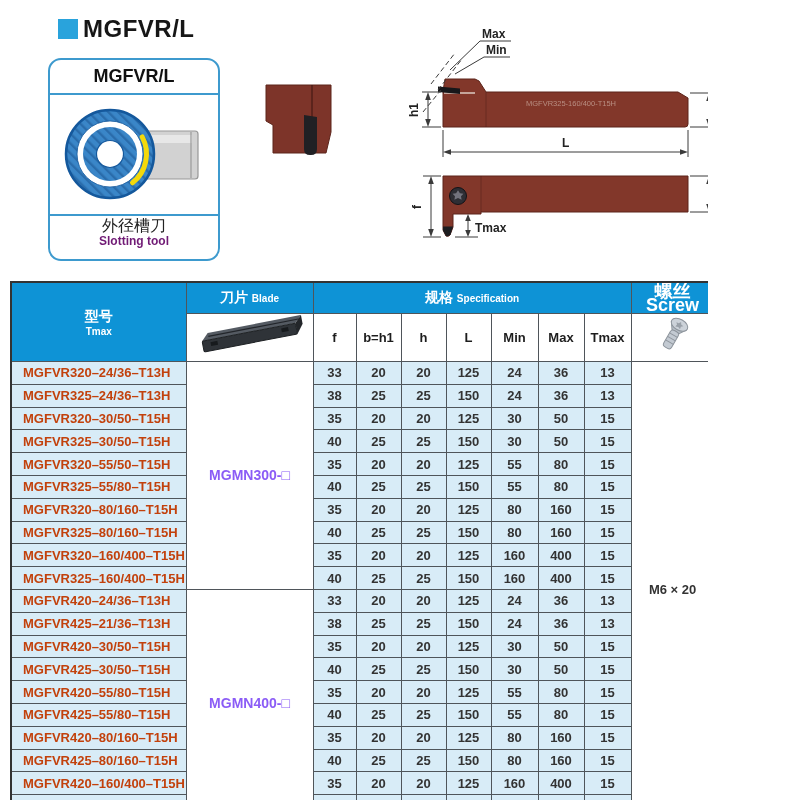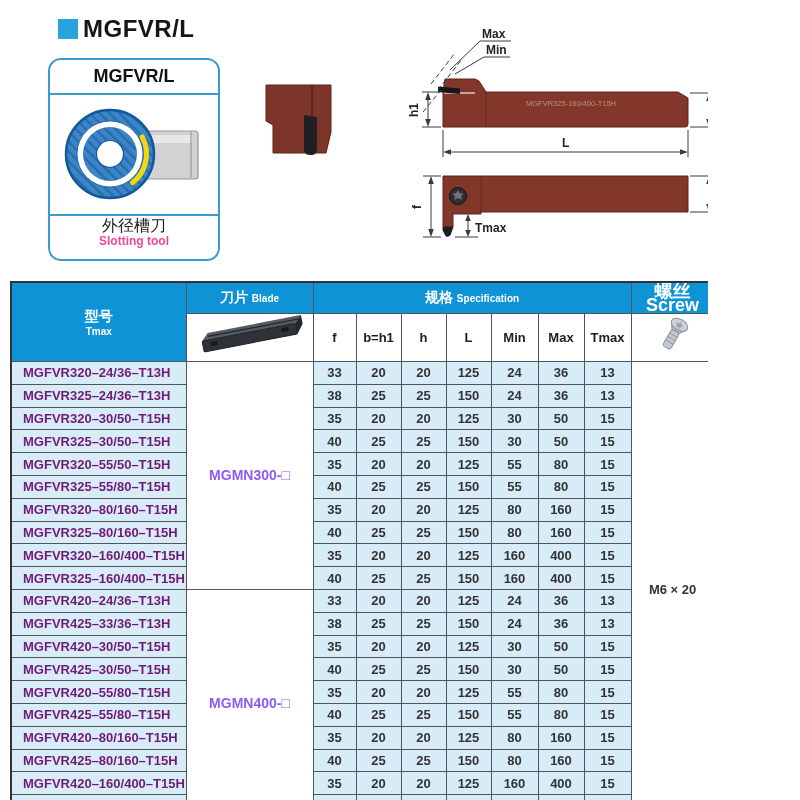--- a/index.html
+++ b/index.html
@@ -16,37 +16,37 @@
   .card {
     position:absolute; left:48px; top:58px; width:172px; height:203px;
     border:2px solid #3d9ace; border-radius:13px; background:#fff;
     box-sizing:border-box; overflow:hidden;
   }
   .card-header { height:33px; line-height:33px; text-align:center; font-weight:bold;
     font-size:18px; color:#111; border-bottom:2px solid #3d9ace; }
   .card-body { height:119px; display:flex; align-items:center; justify-content:center; }
   .card-footer { border-top:2px solid #3d9ace; text-align:center; padding-top:1px; }
   .card-footer .zh { font-size:16px; font-weight:normal; color:#222; line-height:18px; }
-  .card-footer .en { font-size:12px; font-weight:bold; color:#ec4899; line-height:13px; }
+  .card-footer .en { font-size:12px; font-weight:bold; color:#701a75; line-height:13px; }
 
   .svg-front { position:absolute; left:254px; top:70px; }
   .svg-views { position:absolute; left:398px; top:24px; }
 
   
   table.spec {
     position:absolute; left:10px; top:281px; width:780px;
     border-collapse:collapse; table-layout:fixed; border:2px solid #333;
   }
   .spec th, .spec td { border:1px solid #4f555a; text-align:center; vertical-align:middle; padding:0; overflow:hidden; }
   .spec th.blue { background:#0e93d6; color:#fff; font-size:14px; font-weight:bold; height:30px; }
   .spec th.blue .en { font-size:10px; }
   .spec th.blue .stack { line-height:14px; font-size:18px;text-align:center; }
   .spec th.sub { background:#fff; color:#1d1d1d; font-size:13px; font-weight:bold; height:46px; }
   .spec td.cell-type { background:#d8ecf7; text-align:left; padding-left:11px; font-size:13px;
-    font-weight:bold; color:#701a75; height:21.8px; white-space:nowrap; }
+    font-weight:bold; color:#c2410c; height:21.8px; white-space:nowrap; }
   .spec td.cell-num  { background:#d8ecf7; font-size:13px; font-weight:bold; color:#333; }
   .spec td.cell-blade{ background:#fff; font-size:14px; font-weight:bold; color:#8b5cf6; }
   .spec td.cell-span { background:#fff; font-size:13px; font-weight:bold; color:#333; }
 
   .dim { stroke:#3a3a3a; stroke-width:1; fill:none; }
   .dimf { fill:#3a3a3a; stroke:none; }
   .dtext { font-family:"Liberation Sans",sans-serif; font-size:12px; font-weight:bold; fill:#222; }
 </style>
 </head>
 <body>
@@ -355,21 +355,21 @@
           <td class="cell-blade" rowspan="10">MGMN400-□</td>
           <td class="cell-num">33</td>
           <td class="cell-num">20</td>
           <td class="cell-num">20</td>
           <td class="cell-num">125</td>
           <td class="cell-num">24</td>
           <td class="cell-num">36</td>
           <td class="cell-num">13</td>
         </tr>
         <tr>
-          <td class="cell-type">MGFVR425–33/36–T13H</td>
+          <td class="cell-type">MGFVR425–21/36–T13H</td>
           <td class="cell-num">38</td>
           <td class="cell-num">25</td>
           <td class="cell-num">25</td>
           <td class="cell-num">150</td>
           <td class="cell-num">24</td>
           <td class="cell-num">36</td>
           <td class="cell-num">13</td>
         </tr>
         <tr>
           <td class="cell-type">MGFVR420–30/50–T15H</td>

